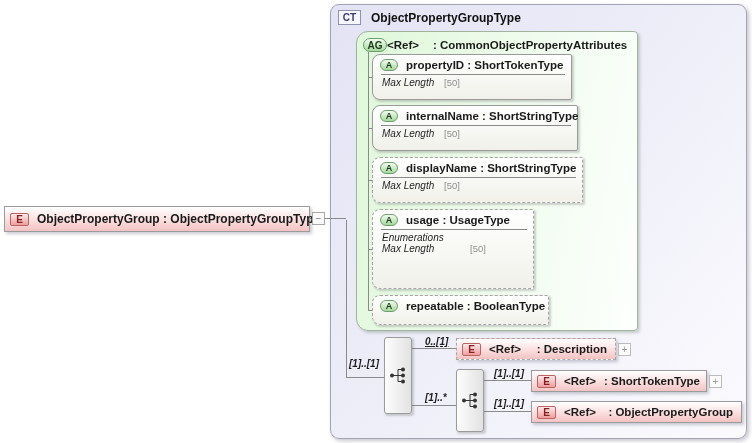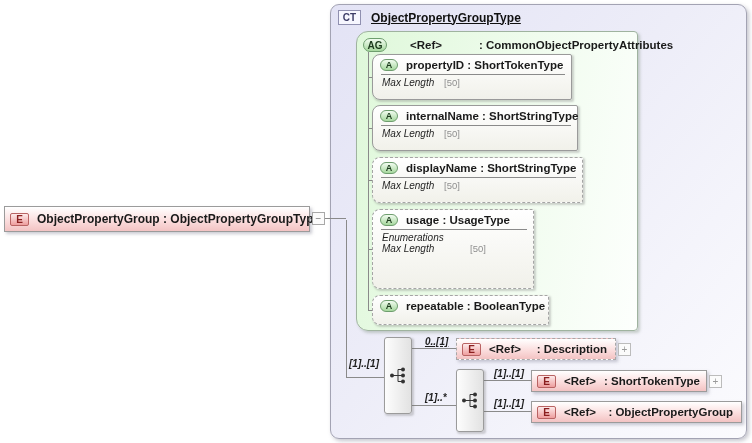--- a/index.html
+++ b/index.html
@@ -34,27 +34,27 @@
   .elem-box.dashed { border:1px dashed #a8a8a8; }
   .elem-label { font:bold 12px "Liberation Sans",sans-serif; color:#1a1a1a; white-space:nowrap; }
   .ref-name   { font:bold 11.5px "Liberation Sans",sans-serif; color:#1a1a1a; width:44px; }
   .ref-type   { font:bold 11.5px "Liberation Sans",sans-serif; color:#1a1a1a; white-space:nowrap; }
 
   
   .ct-frame { position:absolute; left:330px; top:4px; width:417px; height:435px;
     background:linear-gradient(130deg,#e3e3f5 0%,#ededf8 45%,#fbfbfe 100%);
     border:1px solid #a3a3b3; border-radius:9px; box-shadow:2px 2px 4px rgba(110,110,130,.4); }
   .ct-head { position:absolute; left:7px; top:5px; display:flex; align-items:center; gap:10px; }
-  .ct-title { font:bold 12px "Liberation Sans",sans-serif; color:#111;text-decoration:underline; }
+  .ct-title { font:bold 12px "Liberation Sans",sans-serif; color:#111; }
 
   
   .ag-box { position:absolute; left:25px; top:26px; width:282px; height:300px;
     background:linear-gradient(100deg,#dff8da 0%,#f0fcee 55%,#fdfffd 100%);
     border:1px solid #9fb39f; border-radius:12px 4px 4px 12px; box-shadow:2px 2px 3px rgba(110,130,110,.35); }
-  .ag-head { position:absolute; left:6px; top:6px; display:flex; align-items:center; gap:23px; }
+  .ag-head { position:absolute; left:6px; top:6px; display:flex; align-items:center; gap:0; }
   .ag-ref  { font:bold 11.5px "Liberation Sans",sans-serif; color:#1a1a1a; width:46px; }
   .ag-type { font:bold 11.5px "Liberation Sans",sans-serif; color:#1a1a1a; white-space:nowrap; }
 
   .attr-box { position:absolute; background:linear-gradient(180deg,#ffffff 0%,#f1f1ea 100%);
     border:1px solid #9a9a9a; border-radius:8px 2px 2px 8px; box-shadow:1.5px 1.5px 2px rgba(110,110,110,.3); }
   .attr-box.opt { border-style:dashed; border-color:#a5a5a5; }
   .attr-head { display:flex; align-items:center; gap:8px; padding:4px 6px 3px 7px; }
   .attr-label { font:bold 11.5px "Liberation Sans",sans-serif; color:#1a1a1a; white-space:nowrap; }
   .attr-facets { border-top:1px solid #8a8a8a; margin:0 6px 0 8px; padding:2px 0 0 1px; }
   .facet-row { display:flex; align-items:flex-start; }

